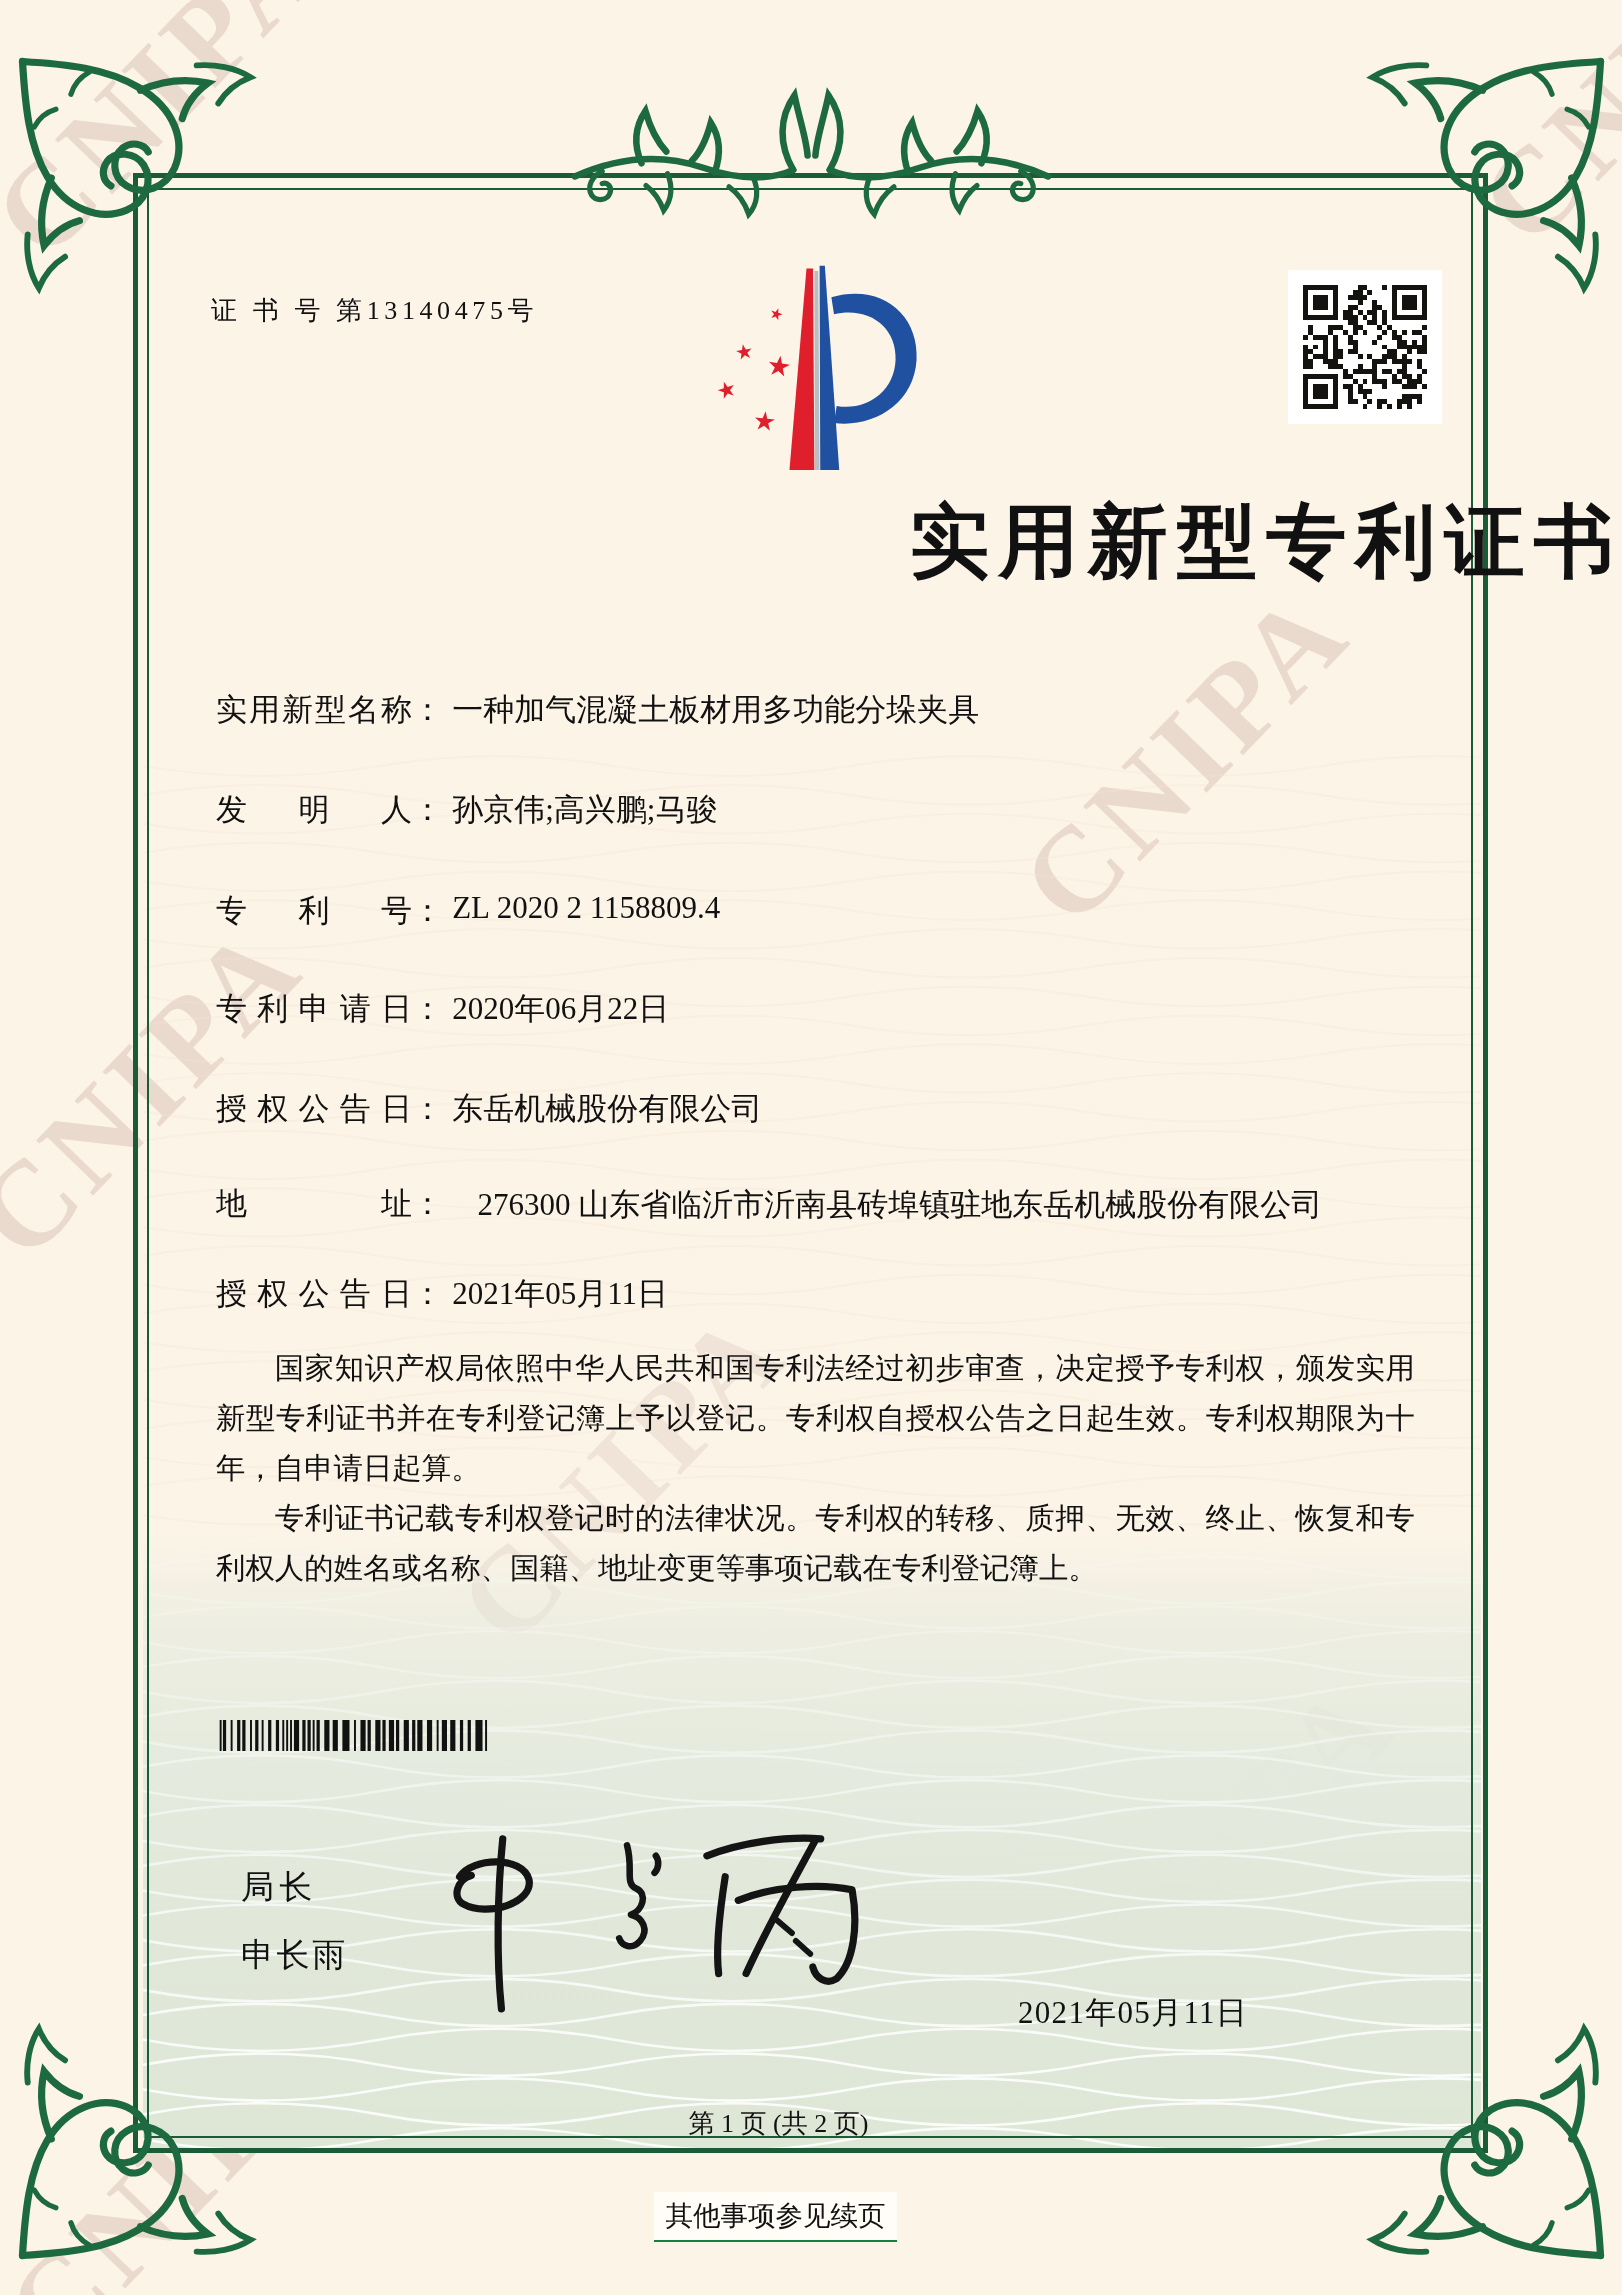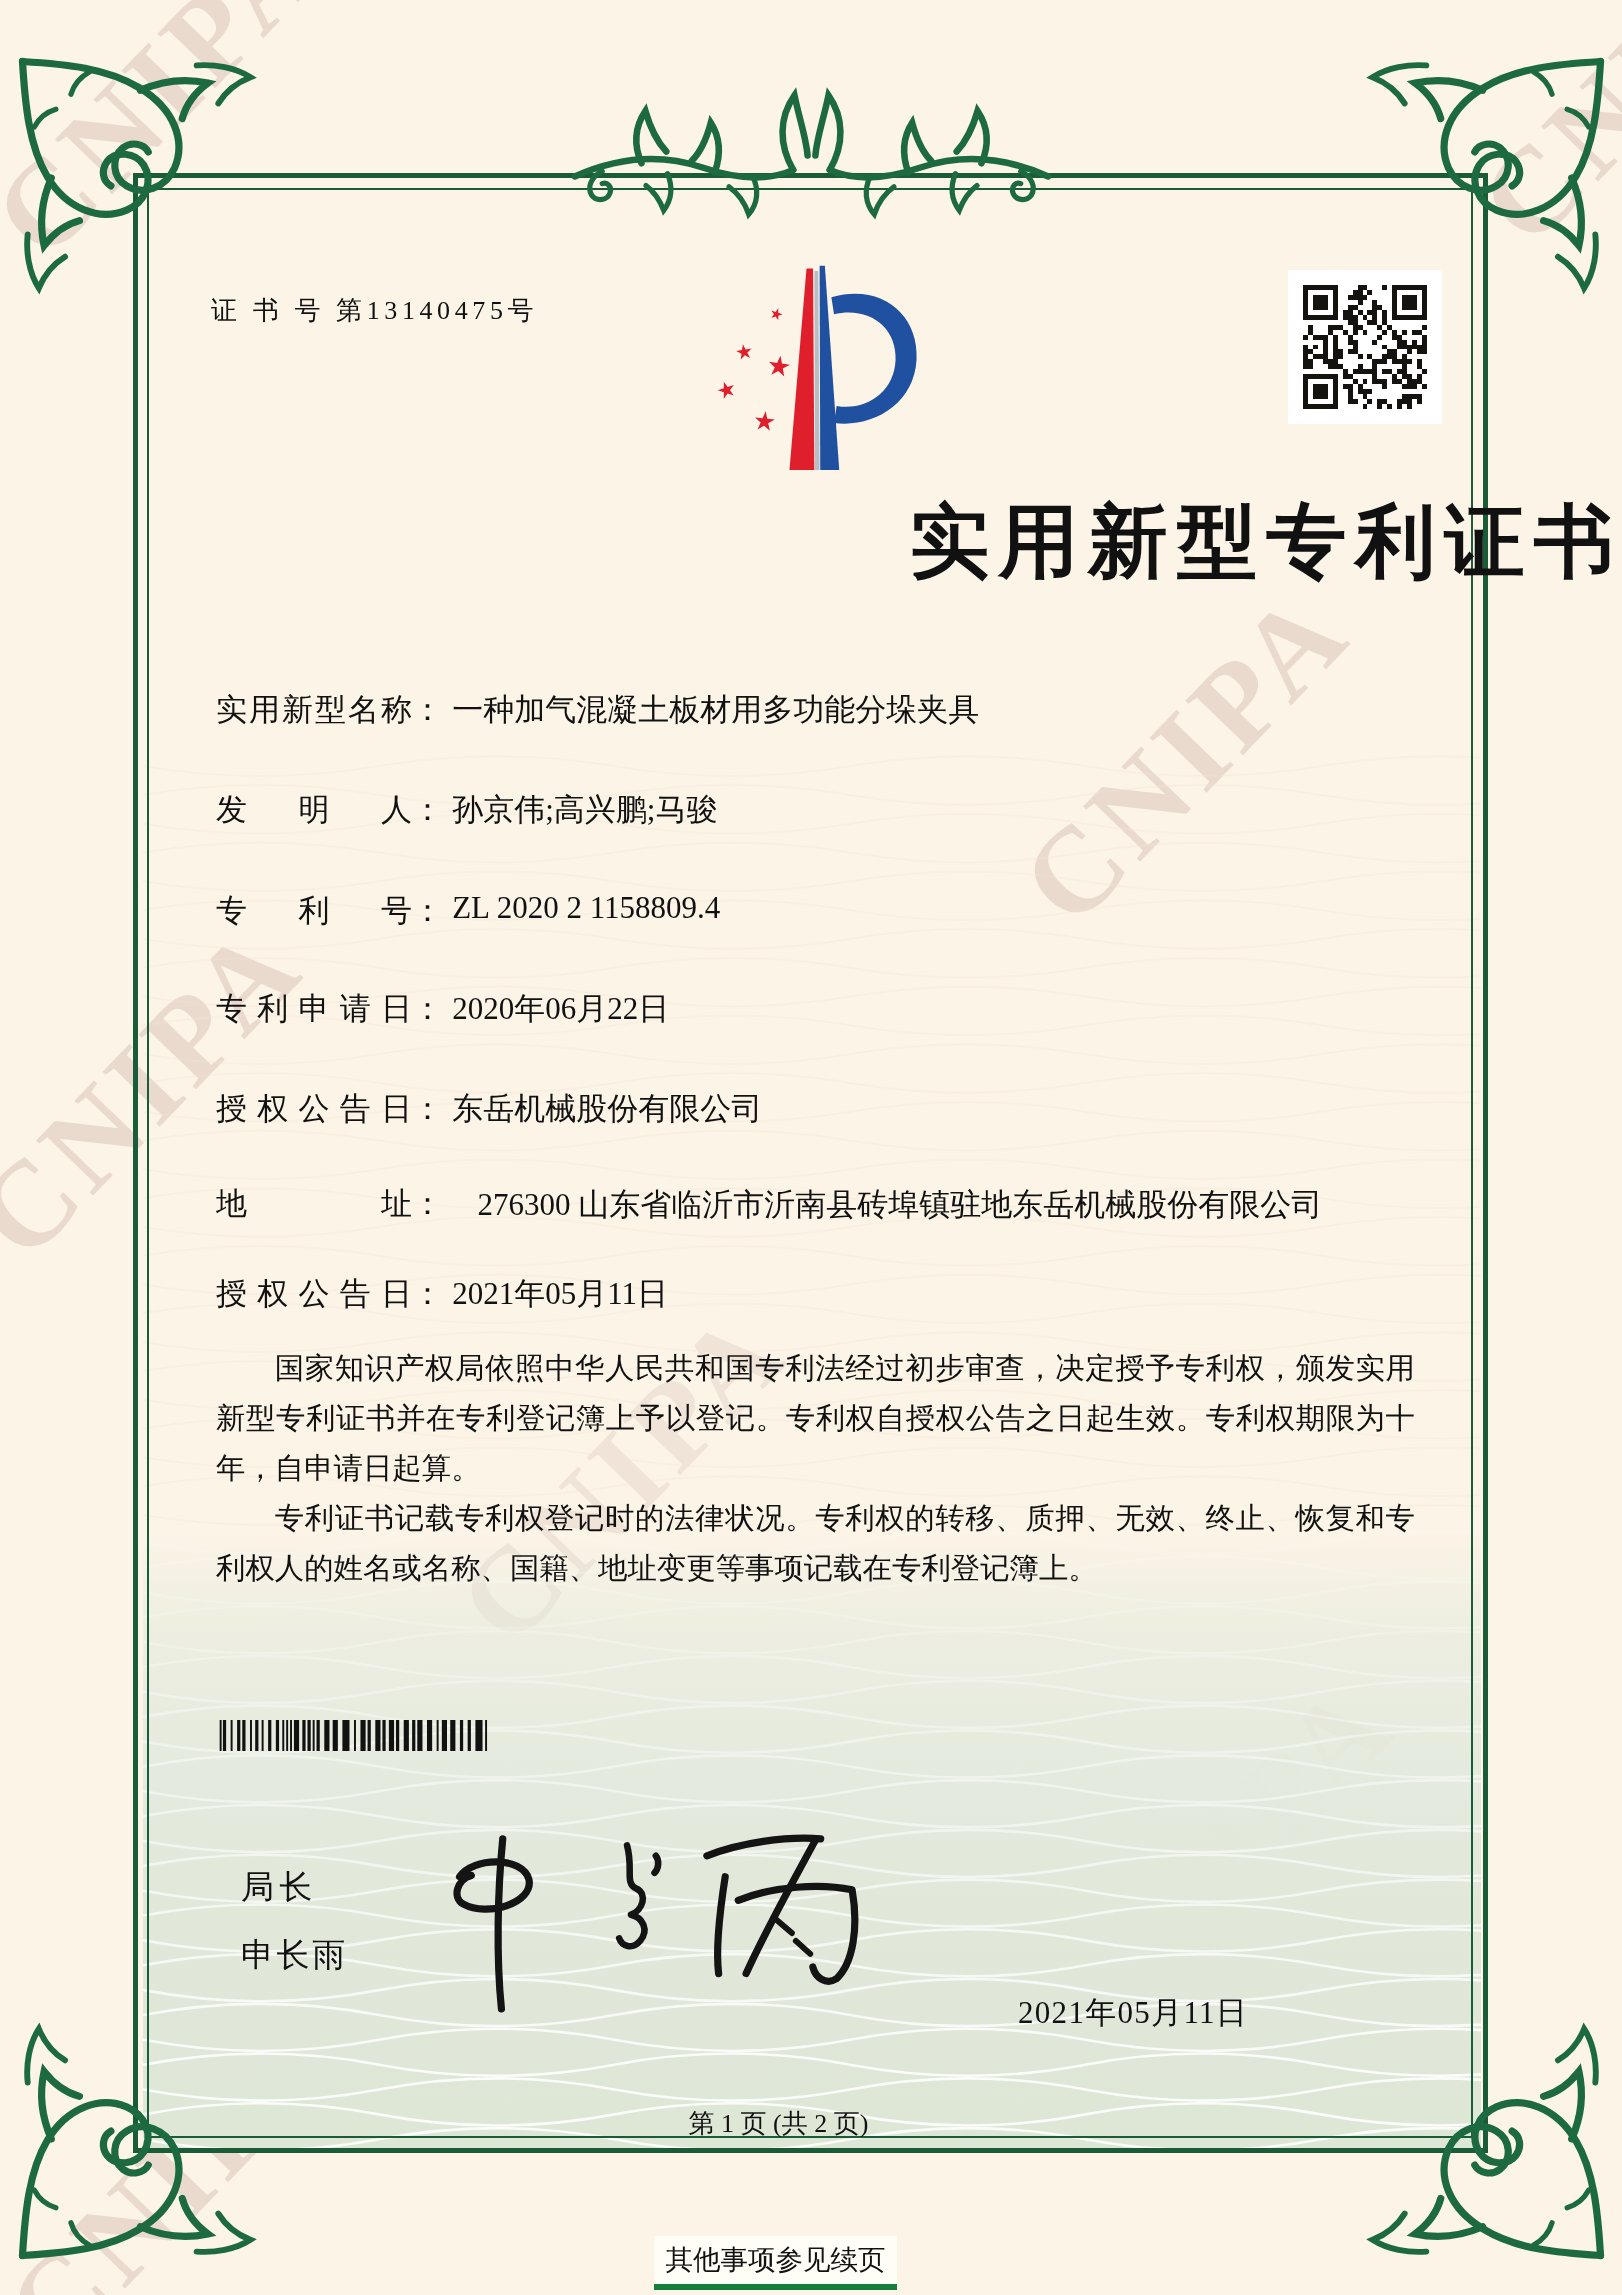--- a/index.html
+++ b/index.html
@@ -85,22 +85,21 @@
   
   .role{position:absolute;left:241px;top:1865px;font-size:33px;letter-spacing:5.2px;}
   .officer{position:absolute;left:241px;top:1933px;font-size:33px;letter-spacing:2.6px;}
   .signature{position:absolute;left:419px;top:1793px;width:458px;height:236px;}
   .date{position:absolute;left:1018px;top:1992px;font-size:31px;letter-spacing:1.3px;}
   
   .page-no{position:absolute;left:615px;top:2106px;width:327px;text-align:center;font-size:26px;}
   .next-note{
     position:absolute;left:654px;top:2192px;width:243px;height:48px;
     background:#fffdf6;text-align:center;font-size:27.5px;line-height:48px;
-    border-bottom:6px solid #15803d;
-    margin-top:44px;
+    border-bottom:2px solid #15803d;
   }
   
   .corner{position:absolute;width:262px;height:262px;}
   .corner svg{width:100%;height:100%;}
   .top-orn{position:absolute;left:563px;top:77px;width:497px;height:154px;}
 </style>
 </head>
 <body>
 
 <div id="page">

